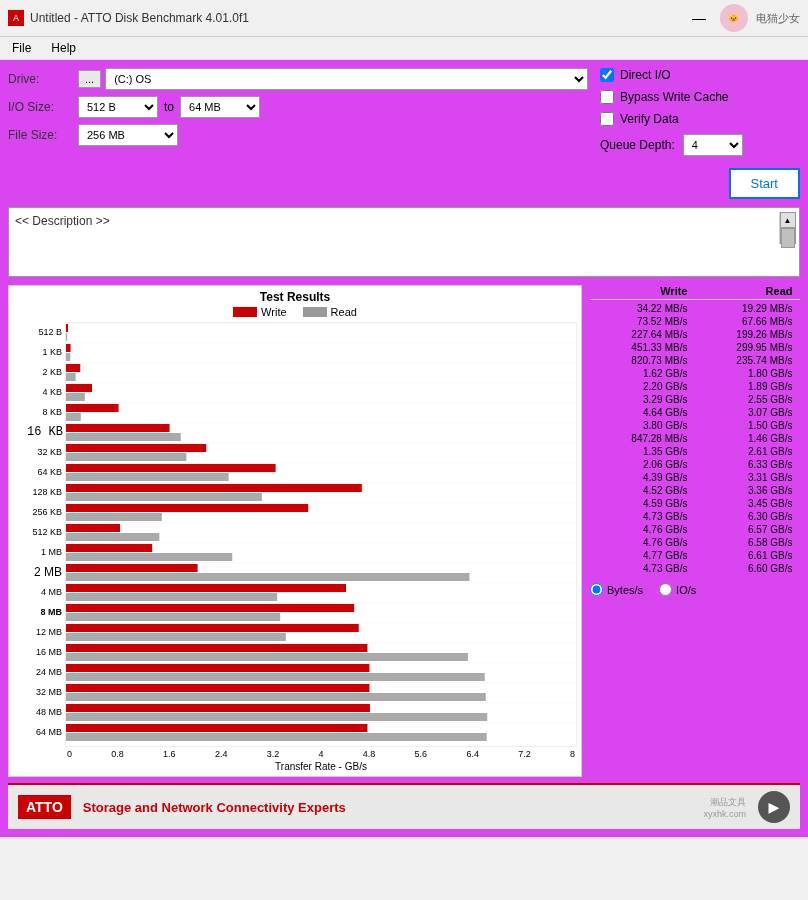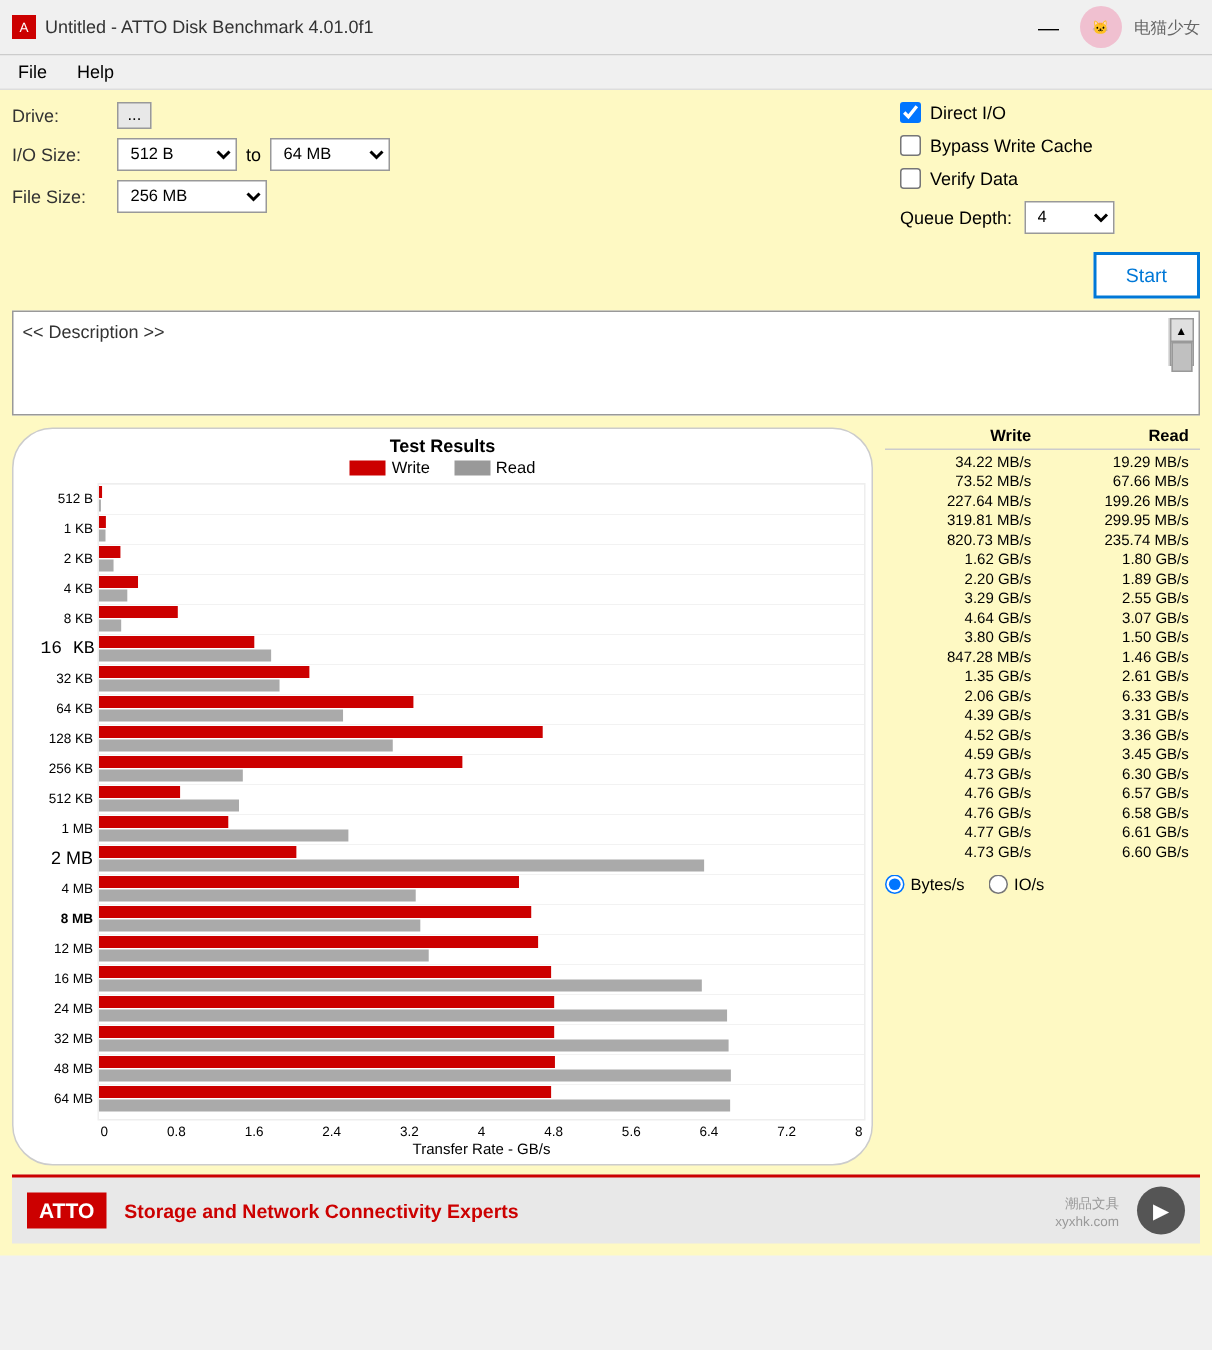--- a/index.html
+++ b/index.html
@@ -16,21 +16,21 @@
     .title-bar-left { display: flex; align-items: center; gap: 6px; }
     .title-bar-icon { width: 16px; height: 16px; background: #c00; display: inline-block; font-size: 9px; color: white; text-align: center; line-height: 16px; }
     .title-bar-title { font-size: 12px; color: #333; }
     .title-bar-right { display: flex; align-items: center; gap: 8px; }
     .avatar-badge { width: 28px; height: 28px; border-radius: 50%; background: #e8a0c0; display: flex; align-items: center; justify-content: center; font-size: 10px; }
     .brand-text { font-size: 11px; color: #666; }
 
     .menu-bar { background: #f0f0f0; padding: 2px 8px; display: flex; gap: 12px; border-bottom: 1px solid #ddd; }
     .menu-item { font-size: 12px; cursor: pointer; padding: 2px 4px; }
 
-    .main-container { background: #fef9c3; padding: 8px; }
+    .main-container { background: #d946ef; padding: 8px; }
 
     .top-section { display: flex; gap: 12px; margin-bottom: 8px; }
     
     .left-controls { flex: 1; }
     .control-row { display: flex; align-items: center; margin-bottom: 6px; }
     .control-label { width: 70px; font-size: 12px; color: #333; }
     .drive-btn { background: #e8e8e8; border: 1px solid #999; padding: 2px 6px; cursor: pointer; font-size: 11px; }
     .drive-select { flex: 1; border: 1px solid #999; padding: 2px 4px; background: white; font-size: 11px; height: 22px; }
     .combo-box { border: 1px solid #999; padding: 2px 4px; background: white; font-size: 11px; height: 22px; }
     .to-label { margin: 0 6px; font-size: 12px; }
@@ -99,21 +99,21 @@
       align-items: center;
       gap: 12px;
       margin-top: 6px;
     }
     .atto-logo { background: #cc0000; color: white; font-weight: bold; font-size: 14px; padding: 4px 8px; }
     .footer-text { flex: 1; }
     .footer-main { font-size: 13px; font-weight: bold; color: #cc0000; }
     .footer-sub { font-size: 10px; color: #666; }
     .footer-watermark { text-align: right; font-size: 9px; color: #999; }
 
-    .chart-wrapper { display: flex; flex-direction: column; flex: 1; border-radius: 27px; }
+    .chart-wrapper { display: flex; flex-direction: column; flex: 1; }
   </style>
 </head>
 <body>
 
 <div class="title-bar">
   <div class="title-bar-left">
     <span class="title-bar-icon">A</span>
     <span class="title-bar-title">Untitled - ATTO Disk Benchmark 4.01.0f1</span>
   </div>
   <div class="title-bar-right">
@@ -127,20 +127,23 @@
   <span class="menu-item">File</span>
   <span class="menu-item">Help</span>
 </div>
 
 <div class="main-container">
   <div class="top-section">
     <div class="left-controls">
       <div class="control-row">
         <span class="control-label">Drive:</span>
         <button class="drive-btn">...</button>
+        <select class="drive-select" style="margin-left:4px;">
+          <option>(C:) OS</option>
+        </select>
       </div>
       <div class="control-row">
         <span class="control-label">I/O Size:</span>
         <select class="combo-box" style="width:80px;">
           <option>512 B</option>
         </select>
         <span class="to-label">to</span>
         <select class="combo-box" style="width:80px;">
           <option>64 MB</option>
         </select>
@@ -321,21 +324,21 @@
   </div>
           <div class="data-row">
     <span class="data-cell">73.52 MB/s</span>
     <span class="data-cell">67.66 MB/s</span>
   </div>
           <div class="data-row">
     <span class="data-cell">227.64 MB/s</span>
     <span class="data-cell">199.26 MB/s</span>
   </div>
           <div class="data-row">
-    <span class="data-cell">319.81 MB/s</span>
+    <span class="data-cell">451.33 MB/s</span>
     <span class="data-cell">299.95 MB/s</span>
   </div>
           <div class="data-row">
     <span class="data-cell">820.73 MB/s</span>
     <span class="data-cell">235.74 MB/s</span>
   </div>
           <div class="data-row">
     <span class="data-cell">1.62 GB/s</span>
     <span class="data-cell">1.80 GB/s</span>
   </div>

